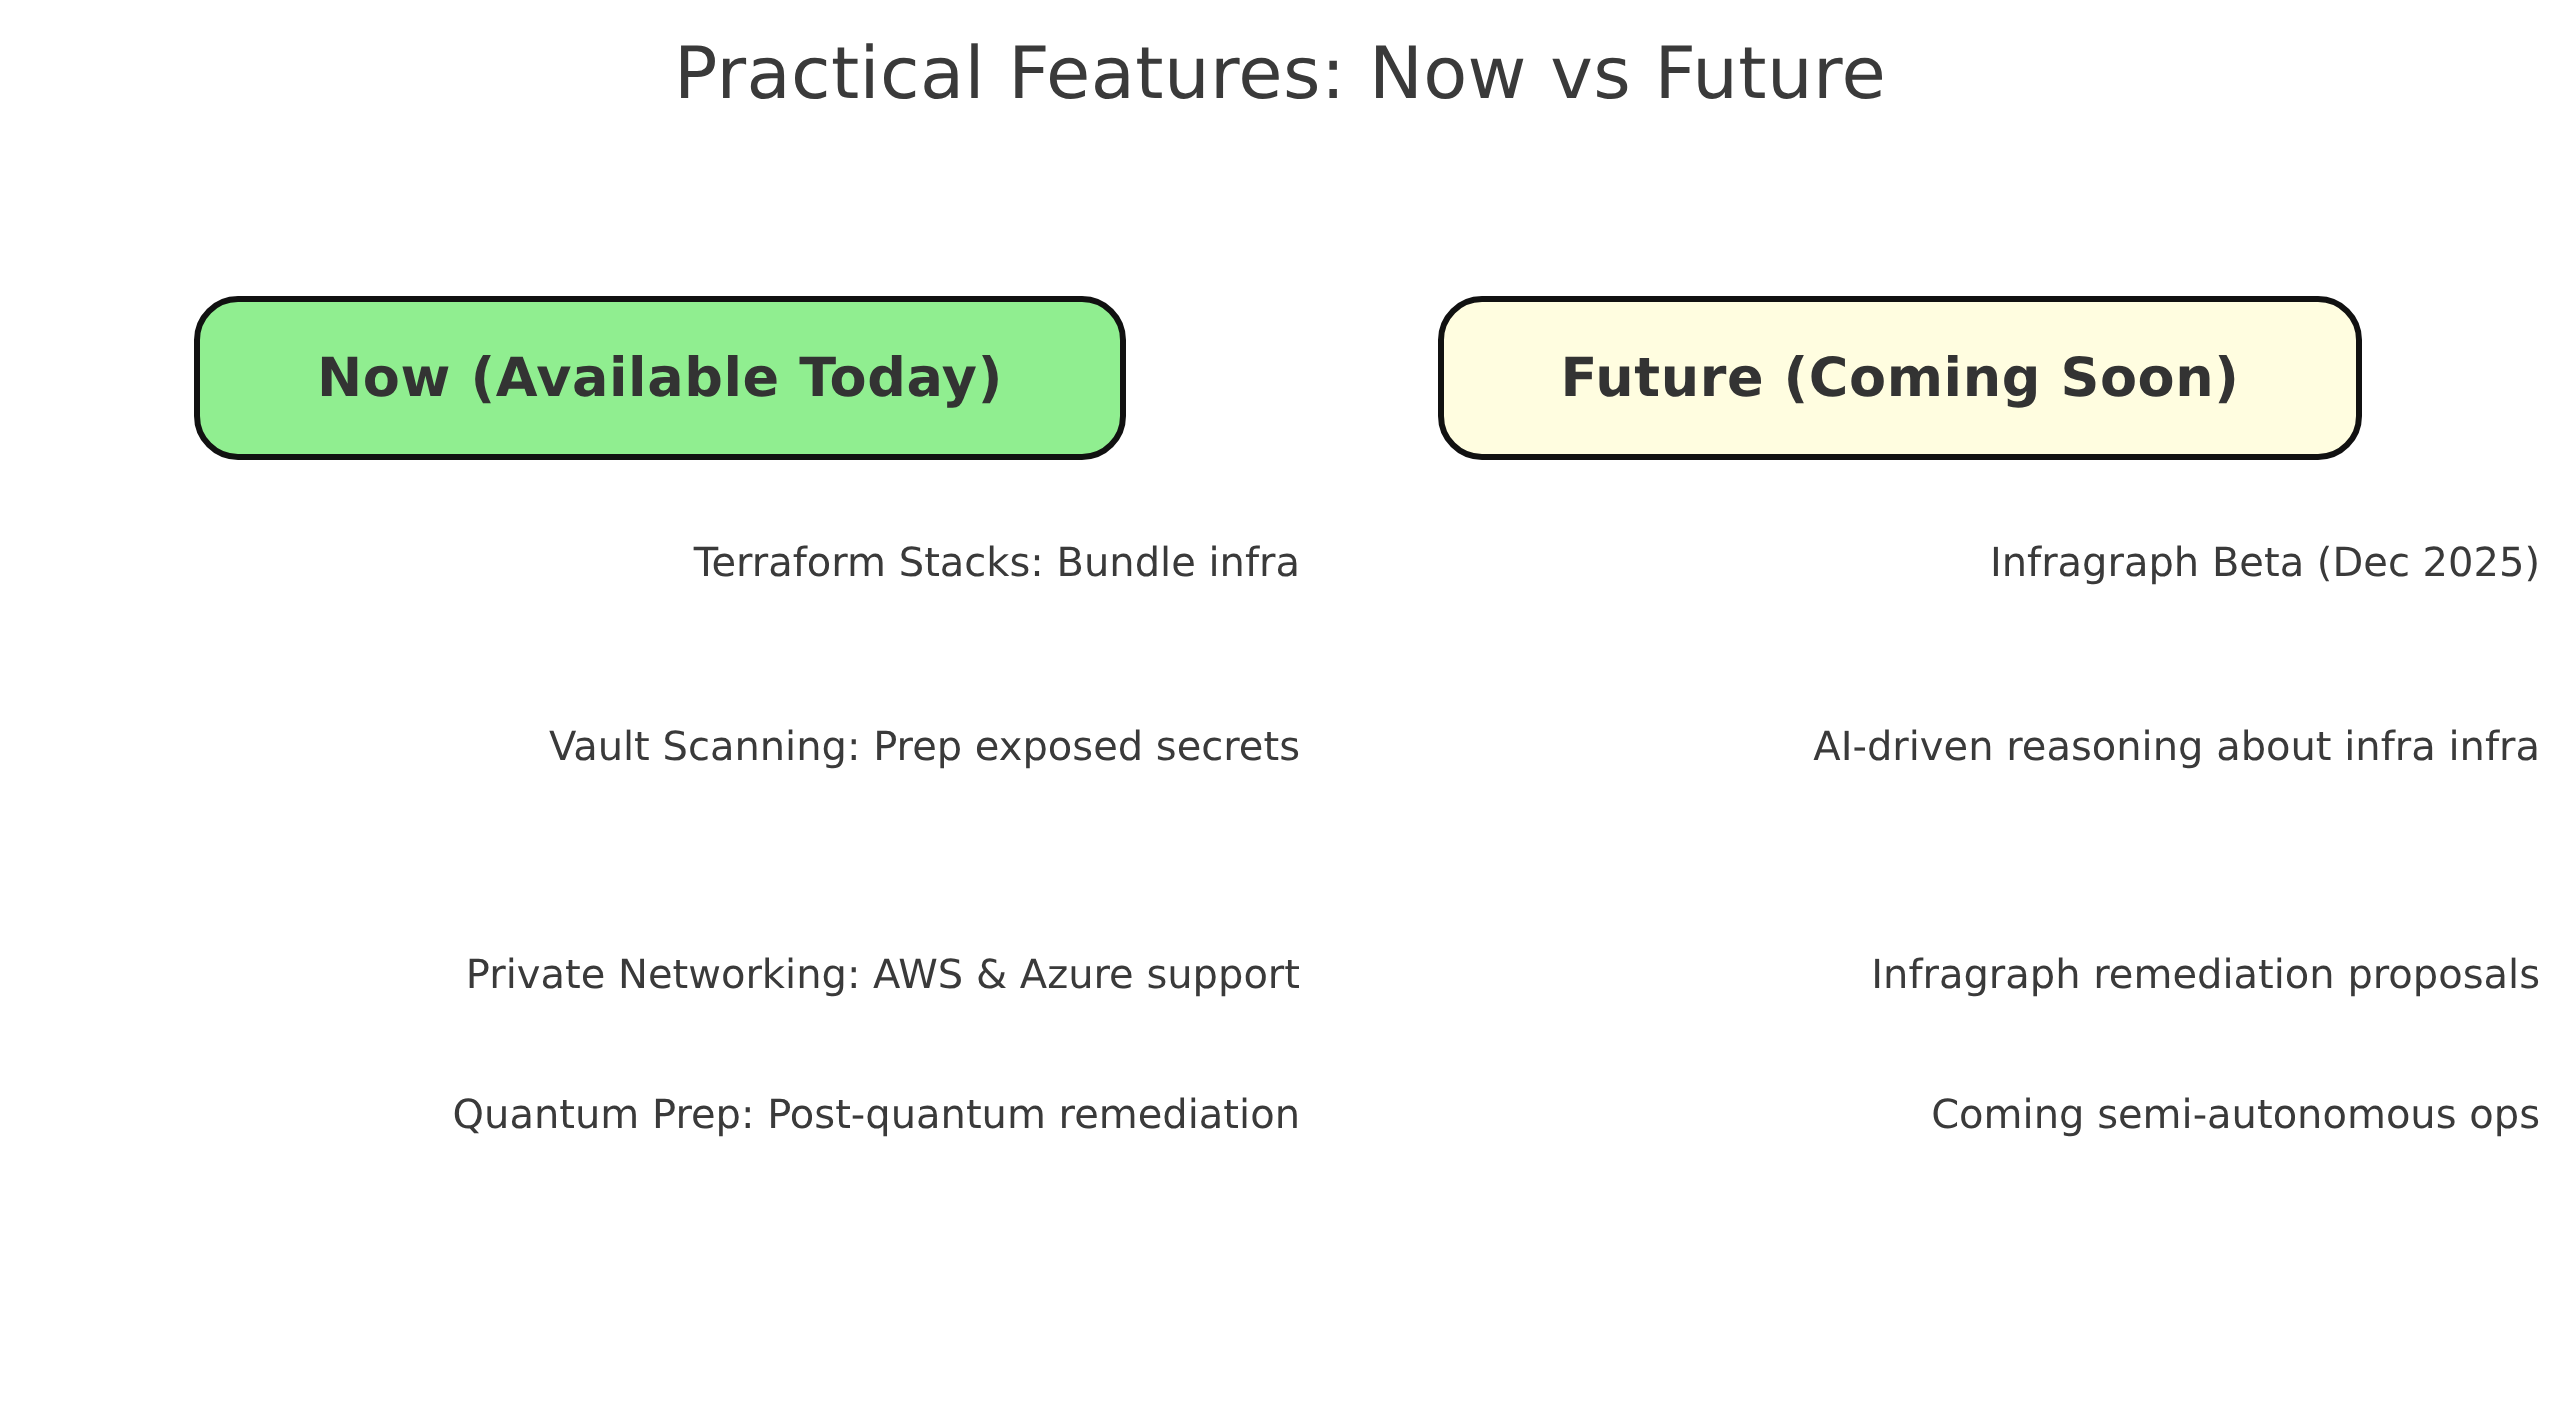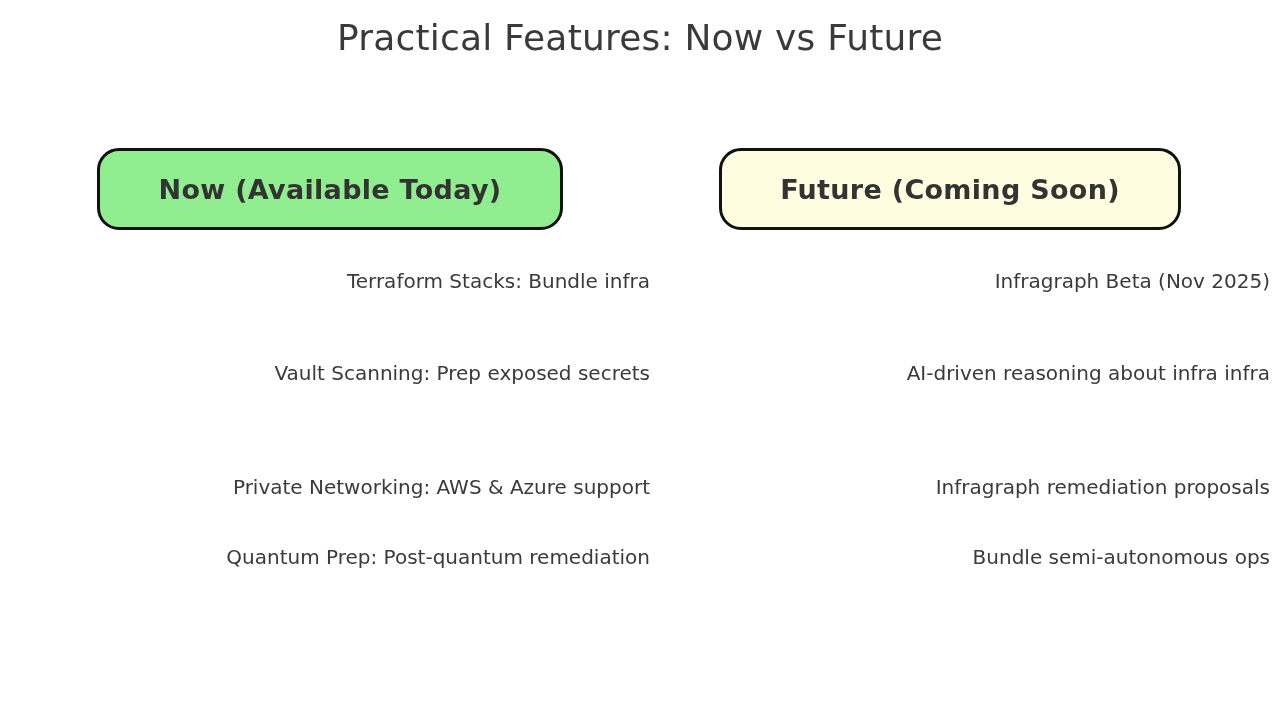--- a/index.html
+++ b/index.html
@@ -74,19 +74,19 @@
   </div>
 
   <div class="col-now">
     <div class="item row-0">Terraform Stacks: Bundle infra</div>
     <div class="item row-1">Vault Scanning: Prep exposed secrets</div>
     <div class="item row-2">Private Networking: AWS &amp; Azure support</div>
     <div class="item row-3">Quantum Prep: Post-quantum remediation</div>
   </div>
 
   <div class="col-future">
-    <div class="item row-0">Infragraph Beta (Nov 2025)</div>
+    <div class="item row-0">Infragraph Beta (Dec 2025)</div>
     <div class="item row-1">AI-driven reasoning about infra infra</div>
     <div class="item row-2">Infragraph remediation proposals</div>
-    <div class="item row-3">Bundle semi-autonomous ops</div>
+    <div class="item row-3">Coming semi-autonomous ops</div>
   </div>
 
 </div>
 
 </body></html>

